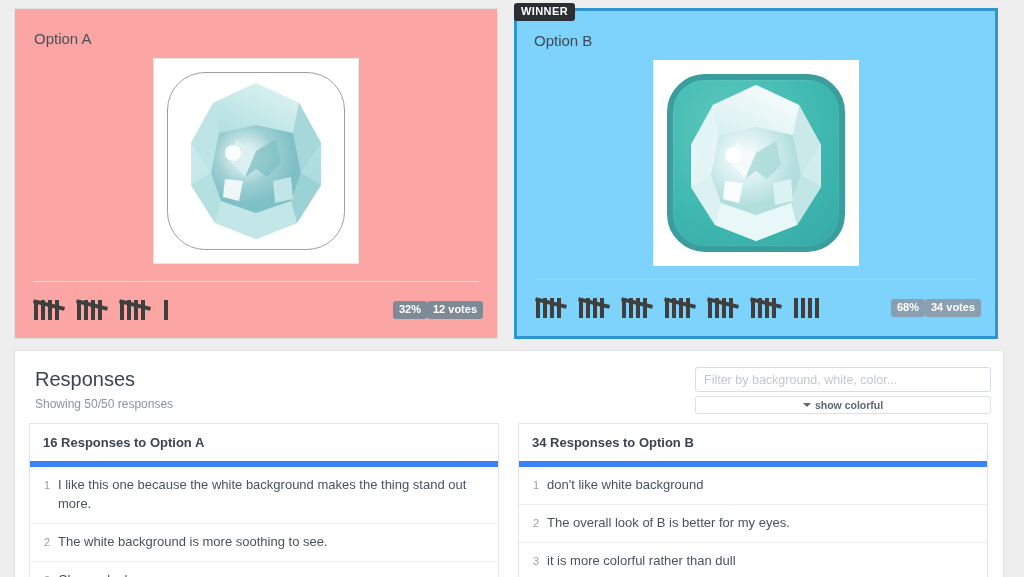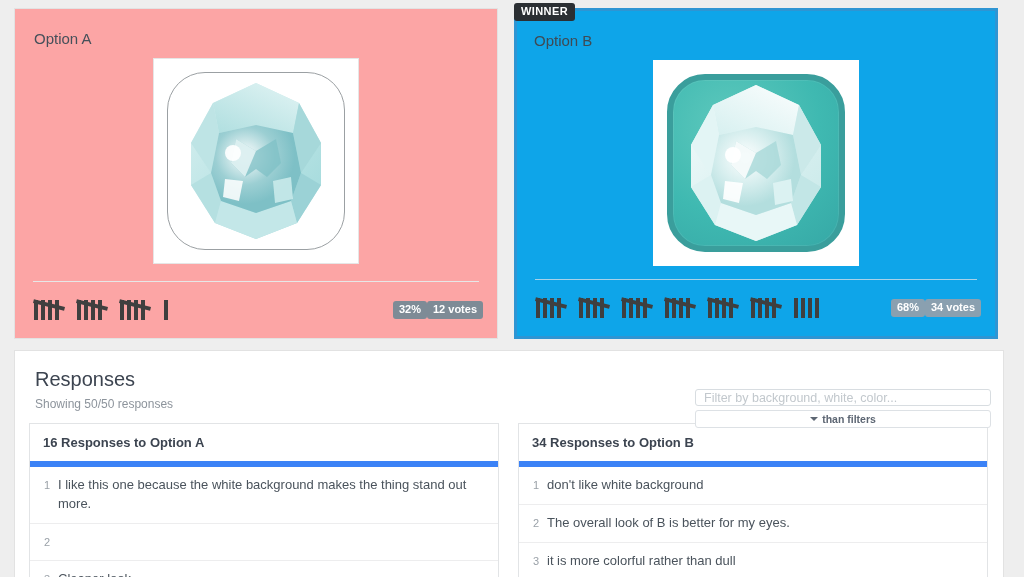--- a/index.html
+++ b/index.html
@@ -19,21 +19,21 @@
     display: flex; gap: 16px;
   }
   .option-card {
     position: relative;
     width: 484px; height: 331px;
     background: #fca5a5;
     border: 1px solid #e2e2e2;
     display: flex; flex-direction: column;
   }
   .option-card.winner {
-    background: #0ea5e9;
+    background: #7dd3fc;
     border: 3px solid #2e95d3;
   }
   .winner-badge {
     position: absolute; left: -3px; top: -8px;
     background: #2b2f33; color: #ffffff;
     font-size: 11px; font-weight: bold;
     letter-spacing: .4px;
     padding: 3px 7px 4px 7px;
     border-radius: 3px;
     line-height: 1;
@@ -115,28 +115,27 @@
     margin: 0; line-height: 1.1;
   }
   .resp-sub {
     font-size: 12px; color: #8d949c; margin-top: 7px;
   }
   .filter-block {
     position: absolute; right: 12px; top: 16px;
     width: 296px;
   }
   .filter-input {
-    width: 296px; height: 17px;
+    width: 296px; height: 25px;
     border: 1px solid #d8dde1; border-radius: 3px;
     background: #fff;
     font-size: 12.5px; color: #3c4450;
     padding: 0 8px;
     outline: none;
     font-family: "Liberation Sans", sans-serif;
-    margin-top: 22px;
   }
   .filter-input::placeholder { color: #c2c8cd; }
   .show-filters {
     margin-top: 4px;
     width: 296px; height: 18px;
     border: 1px solid #dde1e5; border-radius: 3px;
     background: #fff;
     font-size: 10.5px; color: #5d6673; font-weight: bold;
     display: flex; align-items: center; justify-content: center;
     gap: 4px; cursor: pointer;
@@ -357,35 +356,36 @@
 
   <div class="responses-card">
     <div class="resp-head">
       <h1 class="resp-title">Responses</h1>
       <div class="resp-sub">Showing 50/50 responses</div>
 
       <div class="filter-block">
         <input class="filter-input" type="text" placeholder="Filter by background, white, color..." style="">
         <div class="show-filters">
           <span class="caret-down"></span>
-          <span>than filters</span>
+          <span>show colorful</span>
         </div>
       </div>
     </div>
 
     <div class="resp-cols">
 
       <div class="resp-col">
         <div class="resp-col-head">16 Responses to Option A</div>
         <div class="resp-item">
           <span class="resp-num">1</span>
           <span class="resp-text">I like this one because the white background makes the thing stand out more.</span>
         </div>
         <div class="resp-item">
           <span class="resp-num">2</span>
+          <span class="resp-text">The white background is more soothing to see.</span>
         </div>
         <div class="resp-item">
           <span class="resp-num">3</span>
           <span class="resp-text">Cleaner look</span>
         </div>
       </div>
 
       <div class="resp-col">
         <div class="resp-col-head">34 Responses to Option B</div>
         <div class="resp-item">

